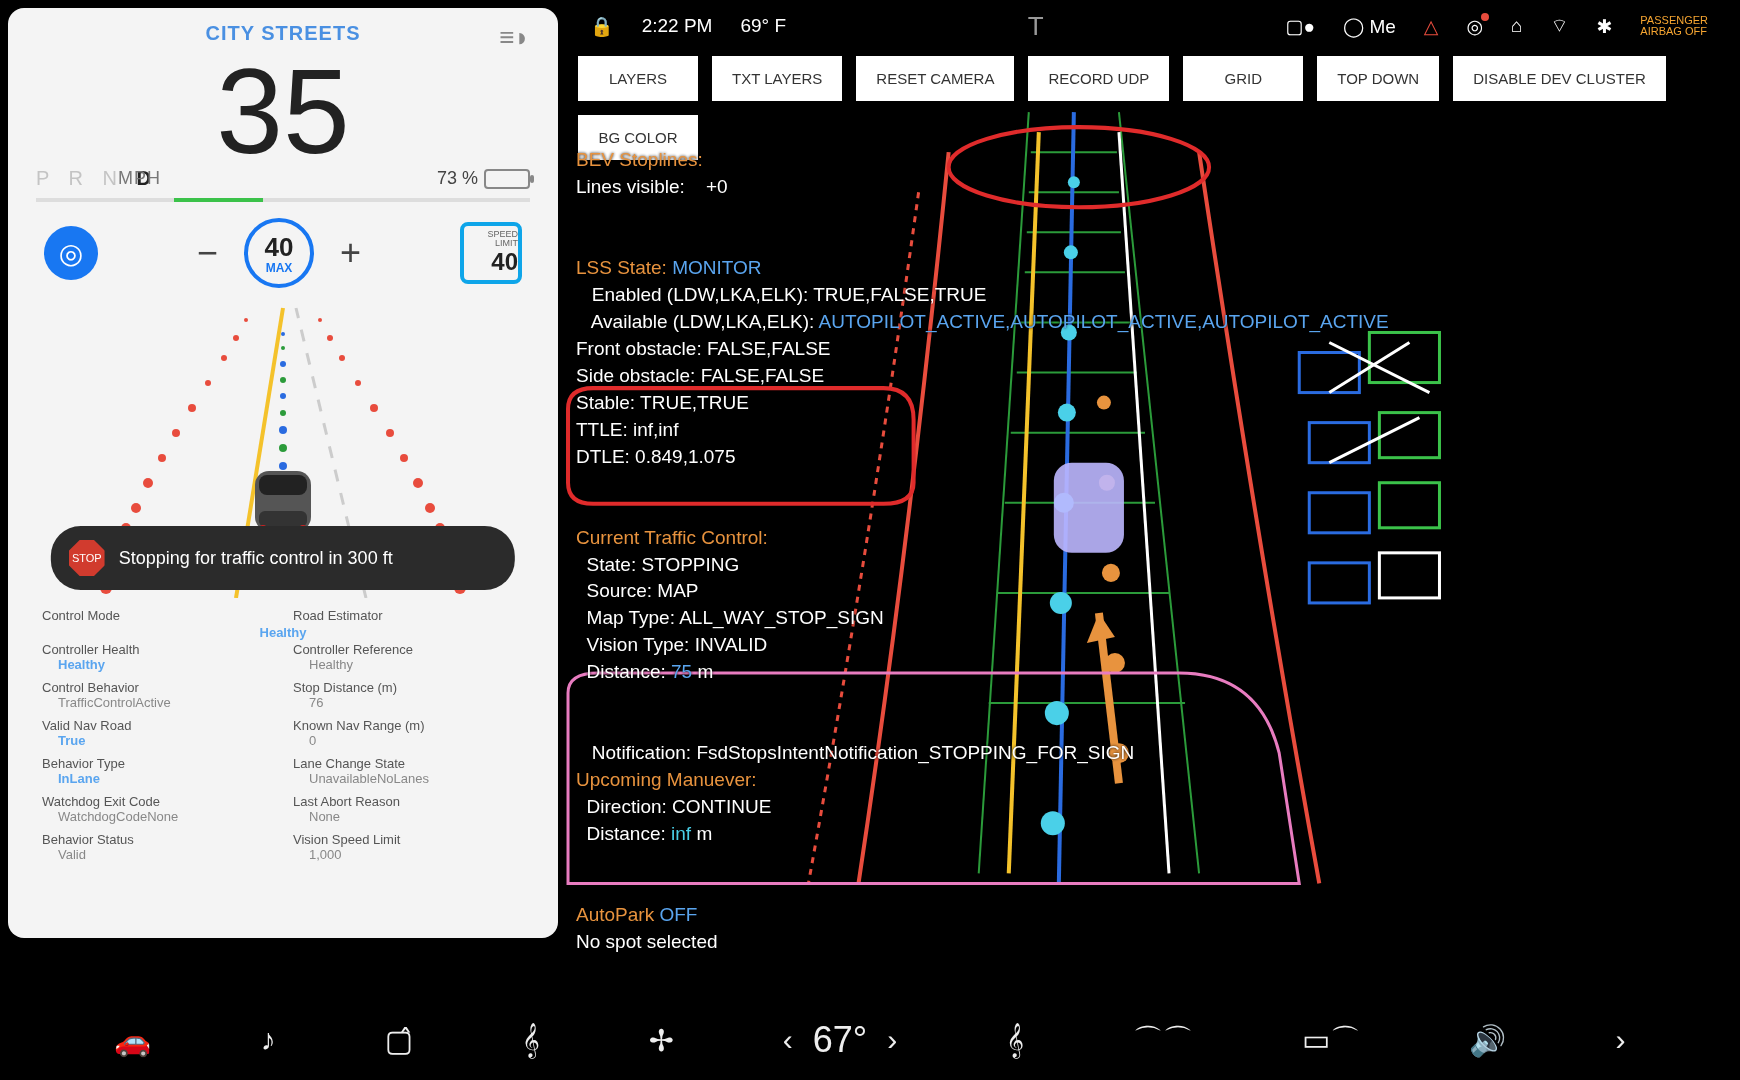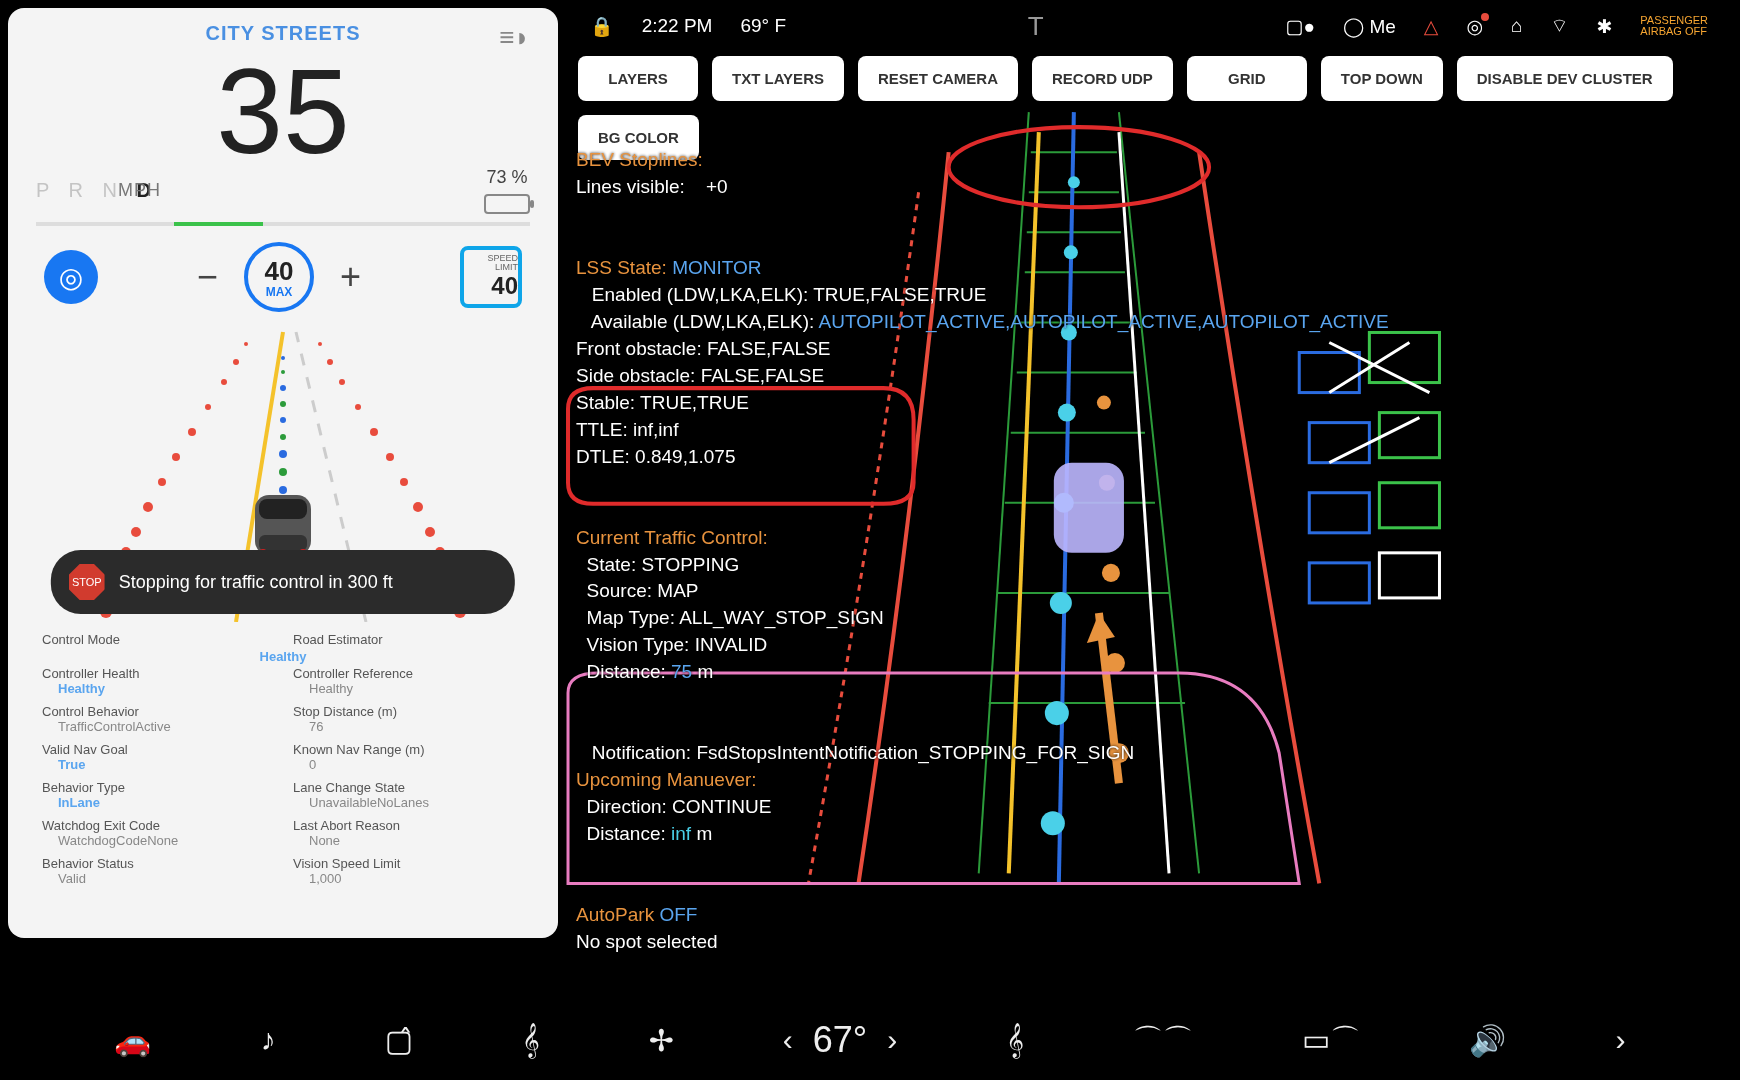--- a/index.html
+++ b/index.html
@@ -8,21 +8,21 @@
   .main { flex: 1; display: flex; }
   .left-panel { width: 550px; height: 930px; background: #f4f4f4; border-radius: 16px; margin: 8px 0 0 8px; padding: 14px 28px 10px 28px; position: relative; overflow: hidden; }
   .cs-row { display: flex; align-items: flex-end; justify-content: center; position: relative; }
   .cs-title { color: #4a90e2; font-weight: 700; letter-spacing: 1px; font-size: 20px; }
   .lights-icon { position: absolute; right: 0; top: 0; font-size: 26px; color: #888; }
   .speed-big { text-align: center; font-size: 120px; font-weight: 500; line-height: 1; margin-top: 6px; color: #222; }
   .below-speed { display: flex; align-items: center; justify-content: space-between; margin-top: -4px; }
   .gears { font-size: 20px; color: #c4c4c4; letter-spacing: 7px; }
   .gears .active { color: #222; font-weight: 600; }
   .mph-label { text-align: left; font-size: 18px; color: #777; letter-spacing: 1px; flex:1; margin-left:-40px;}
-  .batt-wrap { display: flex; align-items: center; gap: 6px; flex-direction: column; }
+  .batt-wrap { display: flex; align-items: center; gap: 6px; }
   .batt-pct { font-size: 18px; color: #444; }
   .batt-icon { width: 46px; height: 20px; border: 2px solid #888; border-radius: 4px; position: relative; }
   .batt-icon::after { content:""; position:absolute; right:-6px; top:4px; width:4px; height:8px; background:#888; border-radius:2px; }
   .batt-fill { height:100%; width:73%; background:#3bc24a; border-radius:2px; }
   .thinbar { height:4px; background:#ddd; margin:8px 0 16px 0; position:relative;}
   .thinbar .seg { position:absolute; left:28%; width:18%; height:100%; background:#3bc24a;}
   .max-row { display:flex; align-items:center; justify-content:space-between; padding:0 8px;}
   .wheel-btn { width:54px; height:54px; border-radius:50%; background:#1877f2; display:flex; align-items:center; justify-content:center; color:#fff; font-size:28px;}
   .max-ctrl { display:flex; align-items:center; gap:26px; }
   .pm { font-size:36px; color:#444; font-weight:300; cursor:pointer; }
@@ -43,21 +43,21 @@
 
   .right-panel { flex:1; color:#fff; position:relative; padding: 0 12px; }
   .topbar { height:52px; display:flex; align-items:center; gap:28px; padding:0 20px; font-size:19px;}
   .topbar .spacer { flex:1; }
   .topbar .tesla-t { font-size:26px; color:#999;}
   .topbar .alert { color:#e84c3d;}
   .topbar .circ { position:relative; }
   .topbar .circ .dot { position:absolute; top:-2px; right:-6px; width:8px; height:8px; border-radius:50%; background:#e84c3d;}
   .airbag { font-size:11px; line-height:1; color:#f6a531; text-align:left;}
   .dev-buttons { display:flex; gap:14px; padding:4px 8px 8px 8px; flex-wrap:wrap;}
-  .dev-buttons button { background:#fff; border:none; border-radius:8px; padding:14px 20px; font-size:15px; font-weight:700; color:#333; min-width:120px; cursor:pointer;}
+  .dev-buttons button { background:#fff; border:none; border-radius:0; padding:14px 20px; font-size:15px; font-weight:400; color:#333; min-width:120px; cursor:pointer;}
   .debug-text { position:absolute; top:120px; left:18px; right:18px; font-size:19px; line-height:1.42; white-space:pre; z-index:5; text-shadow:0 0 3px #000;}
   .orange { color:#e8933e;}
   .blue-t { color:#5aa5ef;}
   .cyan { color:#4ad0e8;}
   .debug-canvas { position:absolute; top:52px; left:0; right:0; bottom:0; z-index:1;}
 
   .bottombar { height:80px; background:#000; display:flex; align-items:center; justify-content:space-around; padding:0 60px; color:#eee; font-size:30px;}
   .temp-ctrl { display:flex; align-items:center; gap:20px; font-size:30px; color:#eee;}
   .temp-val { font-size:36px;}
   .ic { cursor:pointer; }
@@ -189,21 +189,21 @@
           </div>
         <div>
             <div class="lbl">Control Behavior</div>
             <div class="val">TrafficControlActive</div>
           </div>
         <div>
             <div class="lbl">Stop Distance (m)</div>
             <div class="val">76</div>
           </div>
         <div>
-            <div class="lbl">Valid Nav Goal</div>
+            <div class="lbl">Valid Nav Road</div>
             <div class="val blue">True</div>
           </div>
         <div>
             <div class="lbl">Known Nav Range (m)</div>
             <div class="val">0</div>
           </div>
         <div>
             <div class="lbl">Behavior Type</div>
             <div class="val blue">InLane</div>
           </div>

